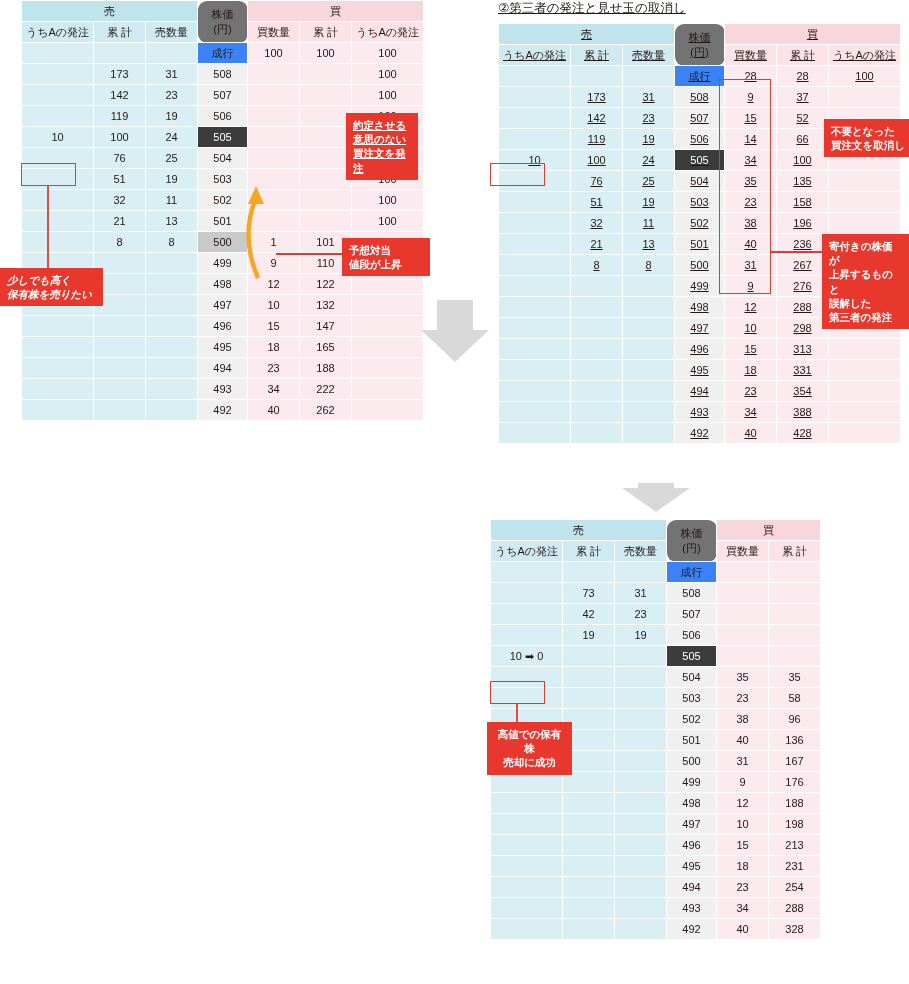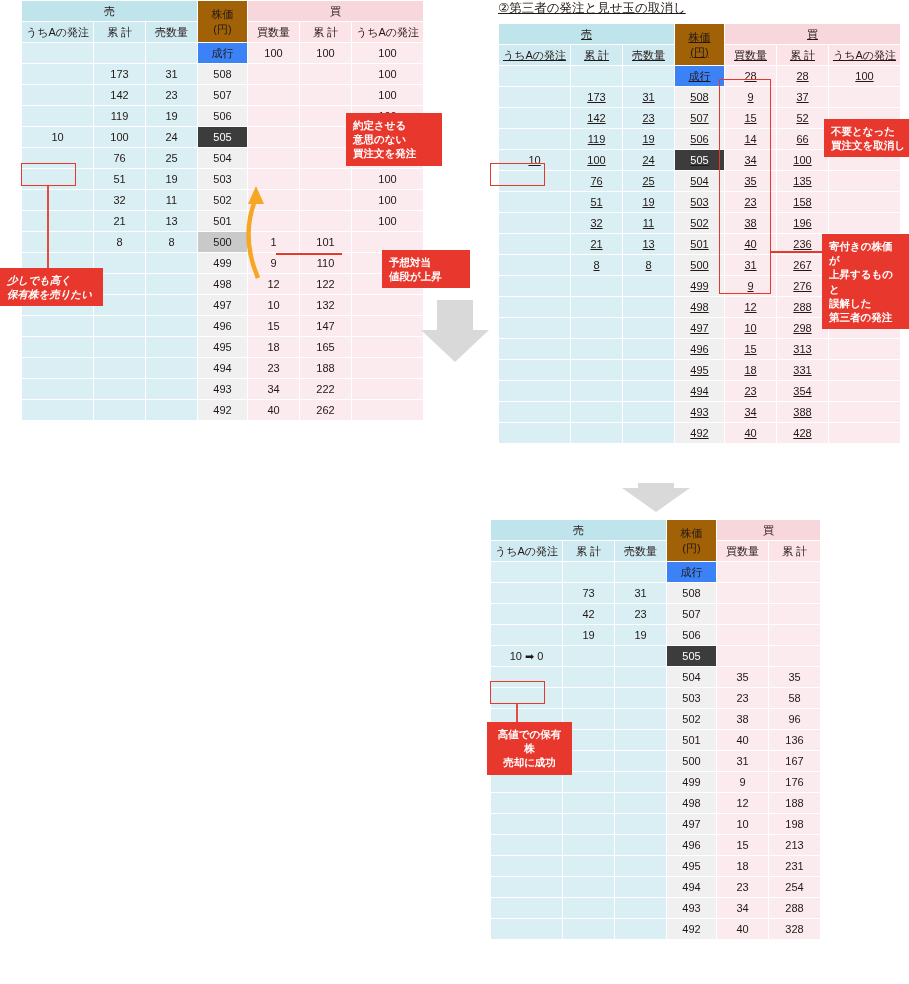--- a/index.html
+++ b/index.html
@@ -28,21 +28,21 @@
     vertical-align:middle;
     font-weight:normal;
     font-size:11px;
     height:21px;
     box-sizing:border-box;
   }
   
   .sell-head{background:#bfe4ec;}
   .sell-sub{background:#cfeaf1;}
   .sell-cell{background:#d9eff4;}
-  .price-head{background:#a16207;}
+  .price-head{background:#737373;border-radius:9px;}
   .price-cell{background:#f0f0f0;}
   .buy-head{background:#f8d7dc;}
   .buy-sub{background:#fbe3e7;}
   .buy-cell{background:#fbeaee;}
   .px-strong{background:#3c3c3c;color:#ffffff;font-weight:bold;}
   .px-gray{background:#c9c9c9;}
   .px-ji{background:#3b82f6;}
 
   .c-uchi{width:72px;}
   .c-ruikei{width:52px;}
@@ -659,26 +659,26 @@
     <line x1="276" y1="254" x2="342" y2="254" stroke="#e8382e" stroke-width="1.8"></line>
   </g>
 
   <g>
     <line x1="771" y1="252" x2="822" y2="252" stroke="#e8382e" stroke-width="1.8"></line>
   </g>
 </svg>
 
 <div class="redbox" style="left:21px;top:163px;width:55px;height:23px;"></div>
 
-<div class="callout" style="left:346px;top:113px;width:96px;">
+<div class="callout" style="left:346px;top:113px;width:72px;text-decoration:underline;">
   <div>約定させる</div>
   <div>意思のない</div>
   <div>買注文を発注</div>
 </div>
-<div class="callout" style="left:342px;top:250px;width:88px;margin-left:40px;">
+<div class="callout" style="left:342px;top:238px;width:88px;">
   <div>予想対当</div>
   <div>値段が上昇</div>
 </div>
 <div class="callout" style="left:0px;top:268px;width:103px;font-style:italic;">
   <div>少しでも高く</div>
   <div>保有株を売りたい</div>
 </div>
 
 <div class="redbox" style="left:490px;top:163px;width:55px;height:23px;"></div>
 

